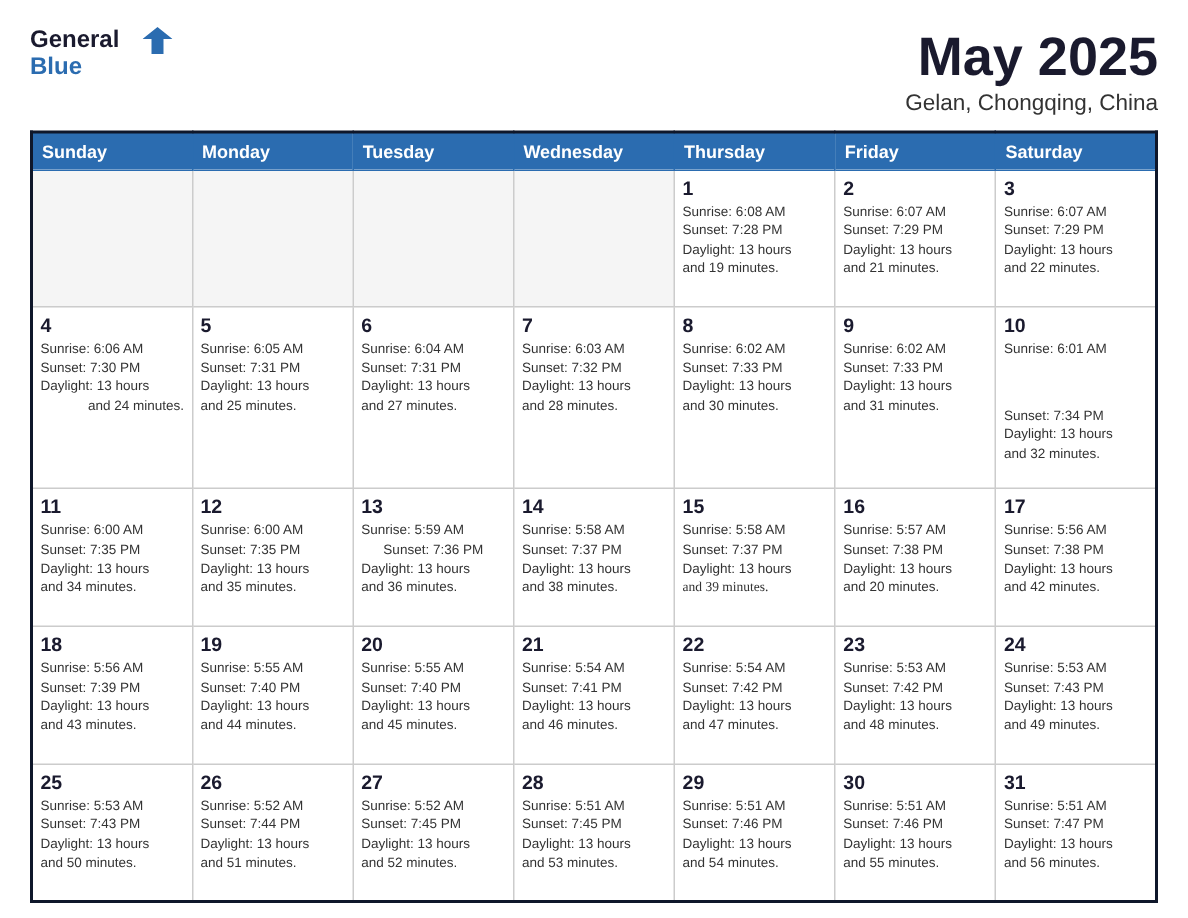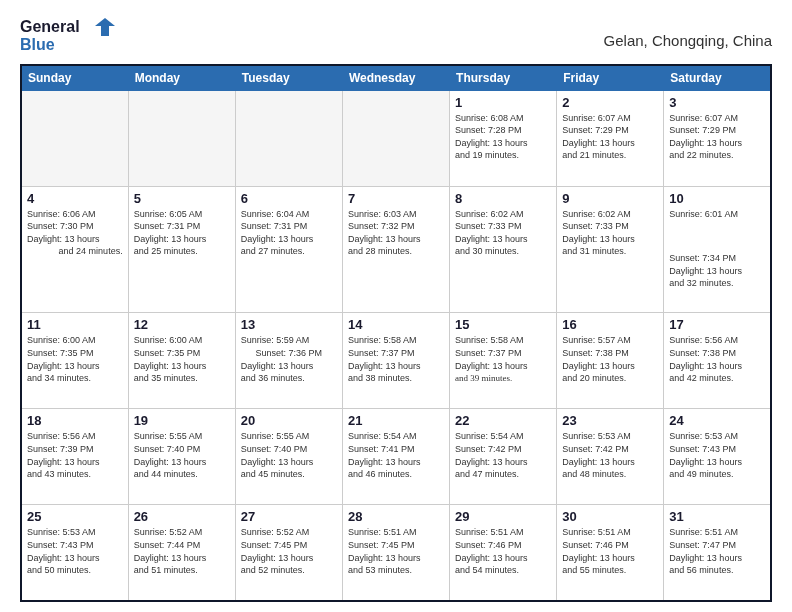--- a/index.html
+++ b/index.html
@@ -33,21 +33,21 @@
     }
     .month-title {
       font-size: 36px;
       font-weight: bold;
       color: #1a1a2e;
       line-height: 1.1;
     }
     .location {
       font-size: 15px;
       color: #333;
-      margin-top: 14px;
+      margin-top: 2px;
     }
     .calendar {
       flex: 1;
       border: 2px solid #0f172a;
       border-collapse: collapse;
       width: 100%;
       table-layout: fixed;
     }
     .calendar th {
       background-color: #2b6cb0;
@@ -93,20 +93,21 @@
           <div style="display: flex; align-items: center; gap: 15px;">
             <span style="font-size: 16px; font-weight: bold; color: rgb(26, 26, 46); font-family: Arial;">General</span>
             <svg width="20" height="18" viewBox="0 0 20 18">
               <polygon points="10,0 20,8 14,8 14,18 6,18 6,8 0,8" fill="#2b6cb0"></polygon>
             </svg>
           </div>
           <span style="font-size: 16px; font-weight: bold; color: rgb(43, 108, 176); font-family: Arial;">Blue</span>
         </div>
       </div>
     <div class="title-block">
+      <div class="month-title">May 2025</div>
       <div class="location">Gelan, Chongqing, China</div>
     </div>
   </div>
 
   <table class="calendar" id="cal-table">
     <thead>
       <tr id="header-row">
           <th>Sunday</th>
           <th>Monday</th>
           <th>Tuesday</th>

